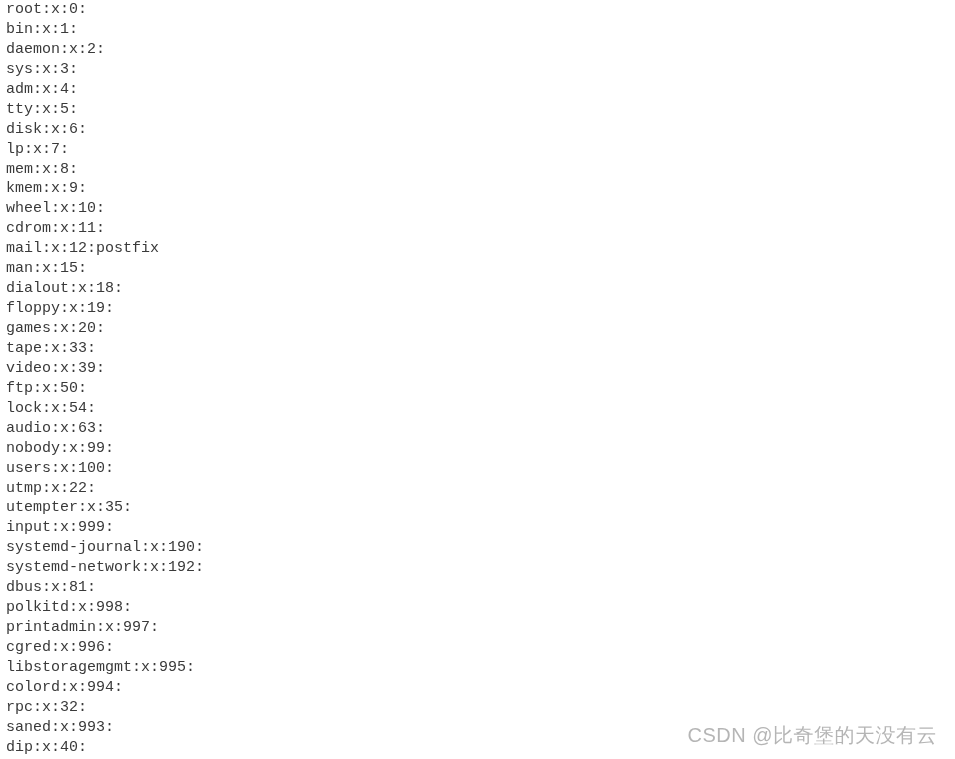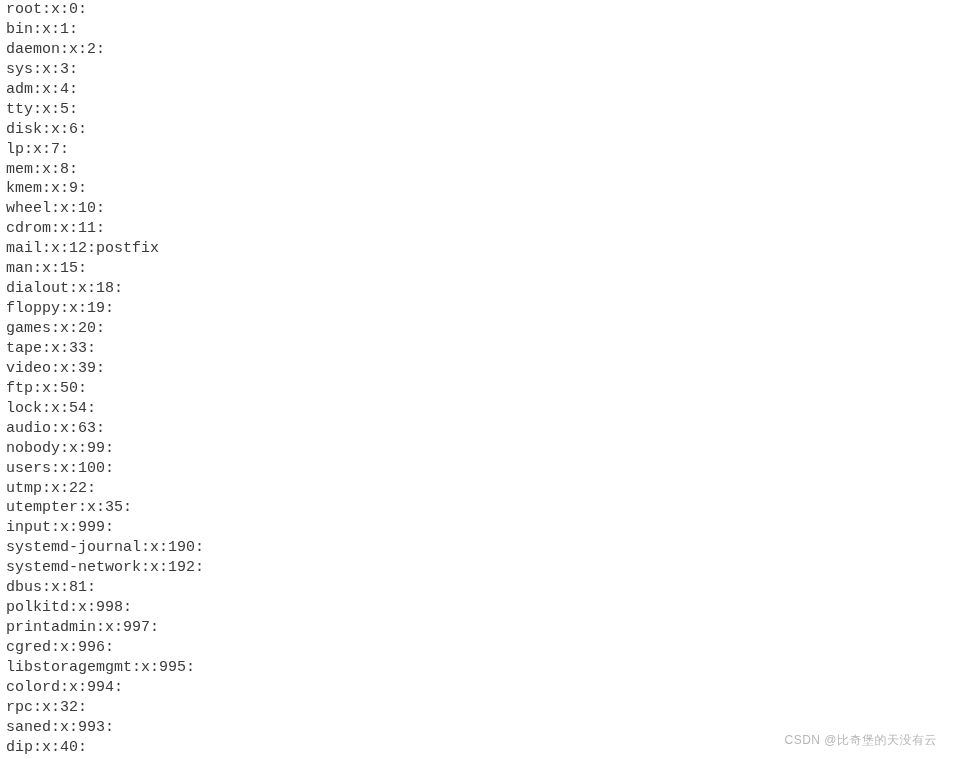--- a/index.html
+++ b/index.html
@@ -23,21 +23,21 @@
       white-space: pre;
     }
     .line {
       display: block;
     }
     .watermark {
       position: absolute;
       bottom: 10px;
       right: 18px;
       font-family: Arial, "Microsoft YaHei", sans-serif;
-      font-size: 12px;
+      font-size: 20px;
       color: rgba(120, 120, 120, 0.55);
       letter-spacing: 0.5px;
       pointer-events: none;
     }
   </style>
 </head>
 <body>
 
 <div class="terminal-output" id="output-container"><span class="line">root:x:0:</span><span class="line">bin:x:1:</span><span class="line">daemon:x:2:</span><span class="line">sys:x:3:</span><span class="line">adm:x:4:</span><span class="line">tty:x:5:</span><span class="line">disk:x:6:</span><span class="line">lp:x:7:</span><span class="line">mem:x:8:</span><span class="line">kmem:x:9:</span><span class="line">wheel:x:10:</span><span class="line">cdrom:x:11:</span><span class="line">mail:x:12:postfix</span><span class="line">man:x:15:</span><span class="line">dialout:x:18:</span><span class="line">floppy:x:19:</span><span class="line">games:x:20:</span><span class="line">tape:x:33:</span><span class="line">video:x:39:</span><span class="line">ftp:x:50:</span><span class="line">lock:x:54:</span><span class="line">audio:x:63:</span><span class="line">nobody:x:99:</span><span class="line">users:x:100:</span><span class="line">utmp:x:22:</span><span class="line">utempter:x:35:</span><span class="line">input:x:999:</span><span class="line">systemd-journal:x:190:</span><span class="line">systemd-network:x:192:</span><span class="line">dbus:x:81:</span><span class="line">polkitd:x:998:</span><span class="line">printadmin:x:997:</span><span class="line">cgred:x:996:</span><span class="line">libstoragemgmt:x:995:</span><span class="line">colord:x:994:</span><span class="line">rpc:x:32:</span><span class="line">saned:x:993:</span><span class="line">dip:x:40:</span></div>
 

